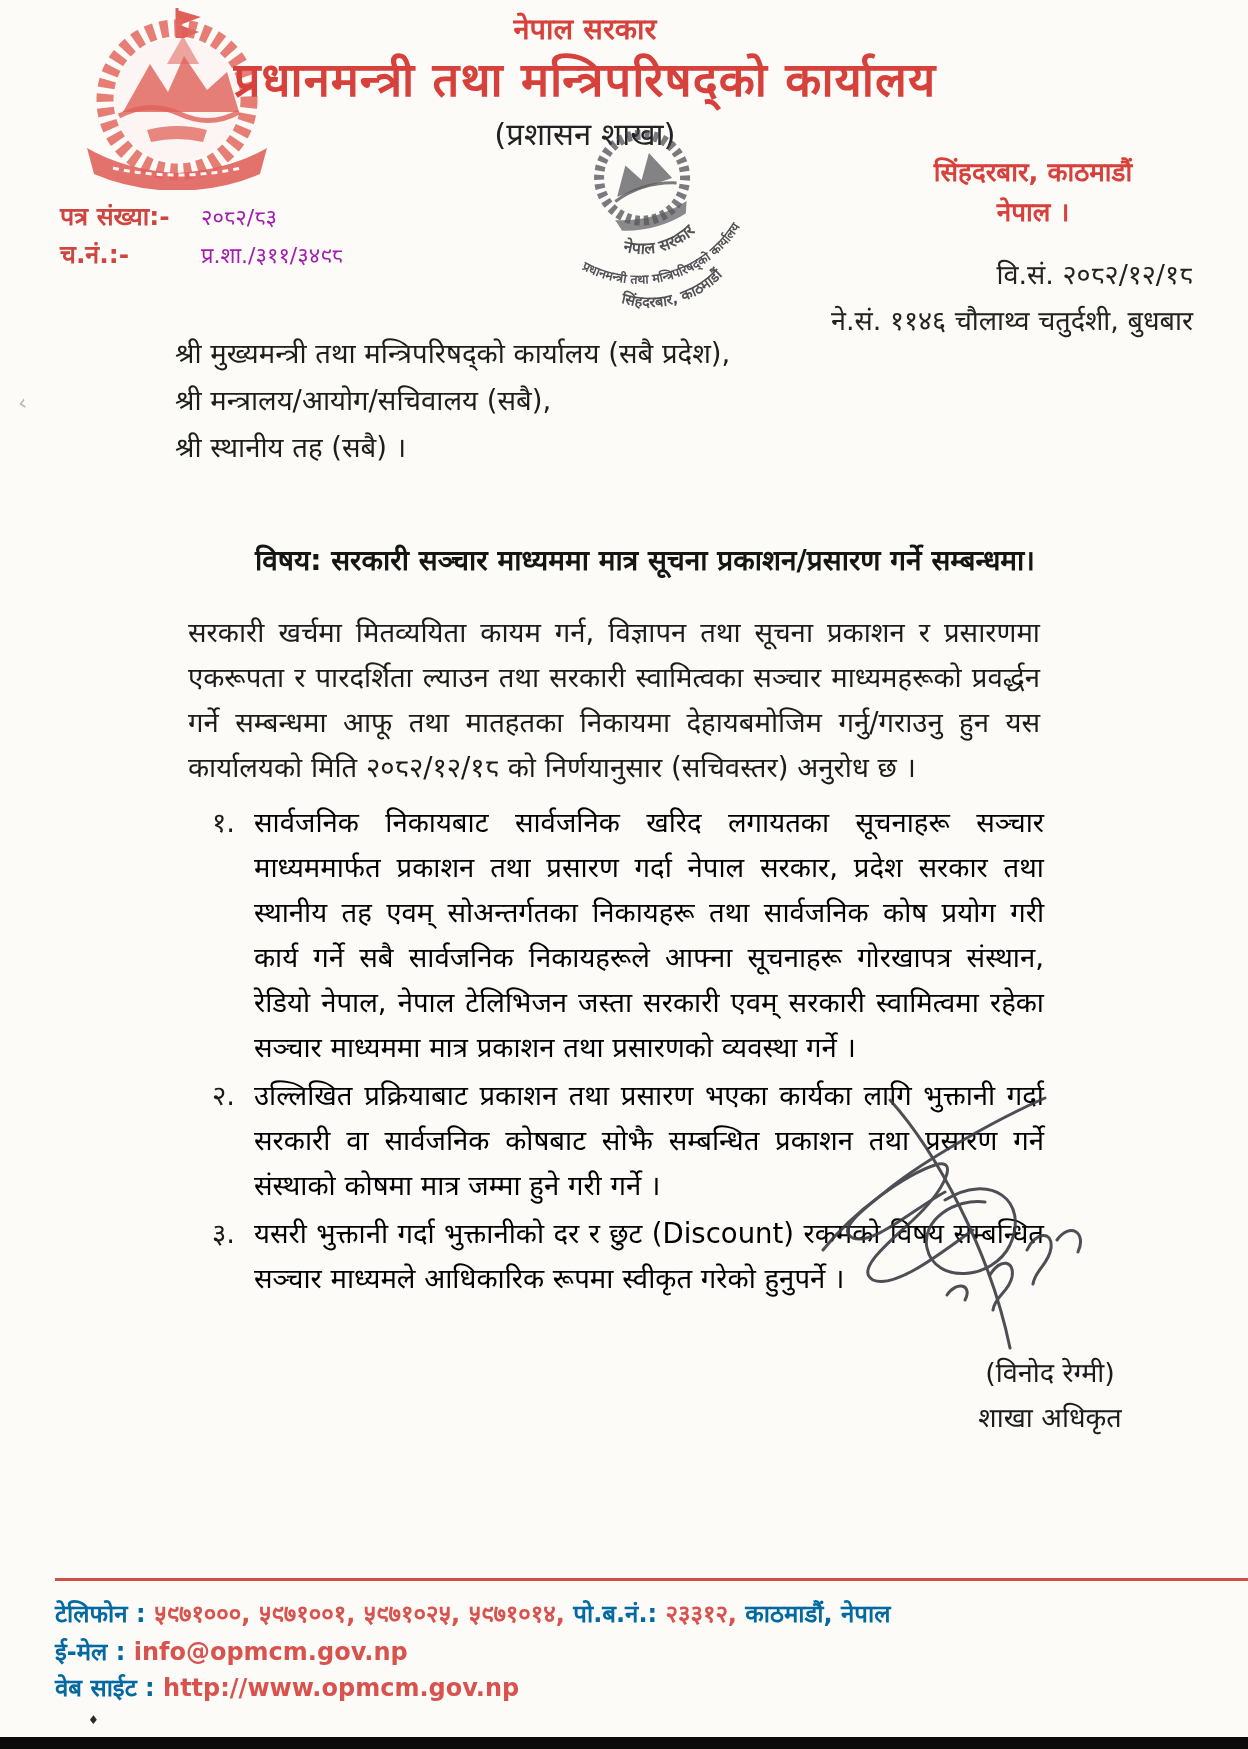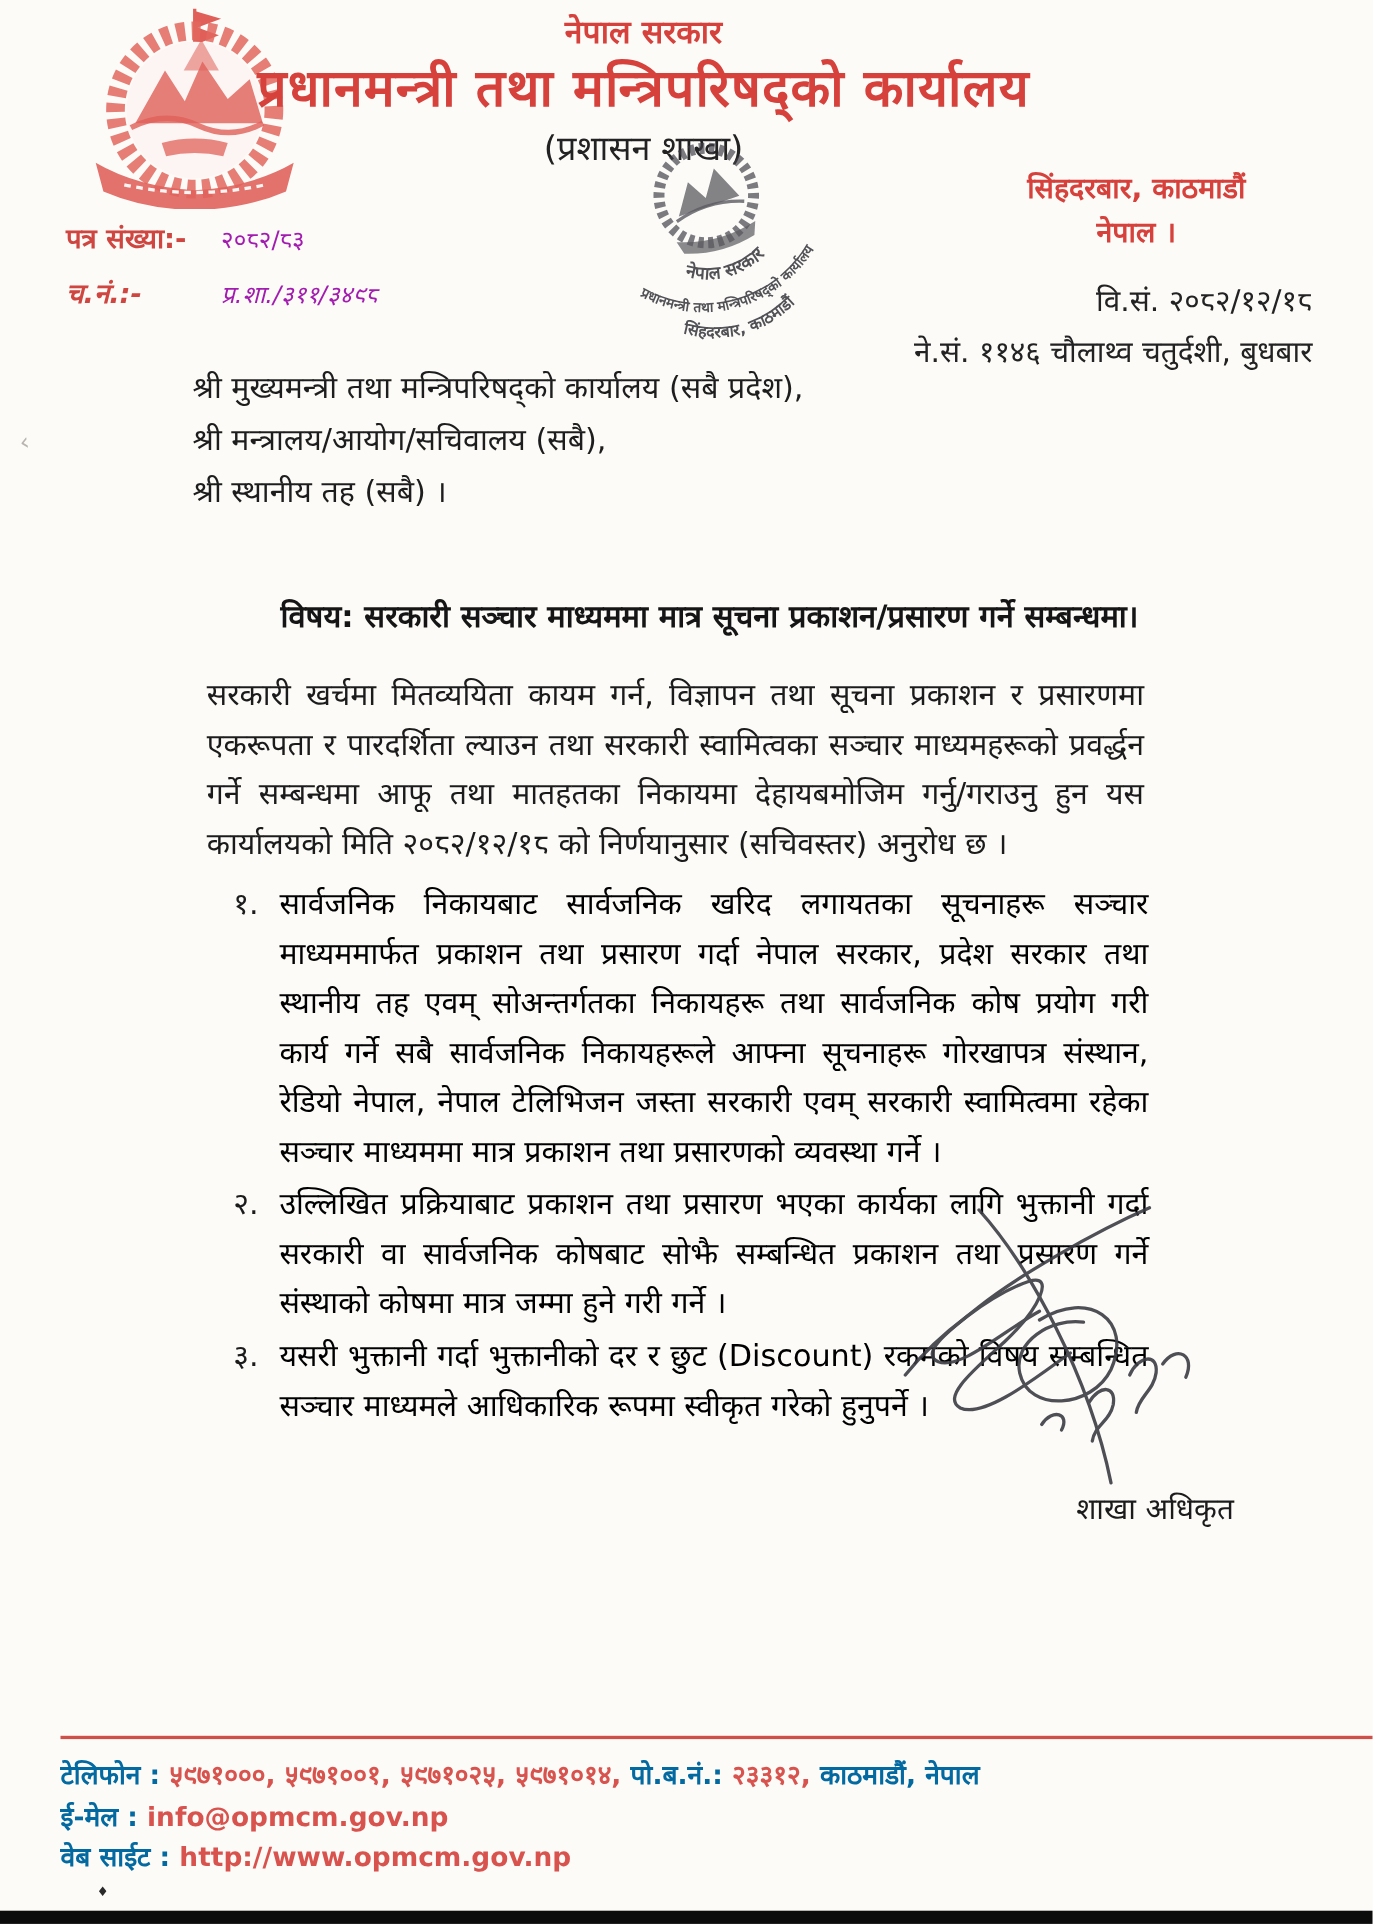--- a/index.html
+++ b/index.html
@@ -13,21 +13,21 @@
   .gov-name{ top:8px; font-size:29px; font-weight:bold; color:#d6413c; }
   .office-title{ top:46px; font-size:47px; font-weight:bold; color:#d6413c; letter-spacing:1px; }
   .branch{ top:112px; font-size:31px; color:#222; }
   .emblem{ position:absolute; left:55px; top:2px; width:245px; height:188px; }
   .stamp{ position:absolute; left:520px; top:120px; width:270px; height:212px; opacity:.85; }
   .right-addr{ position:absolute; top:152px; right:50px; width:330px; text-align:center;
                color:#d6413c; font-weight:bold; font-size:26px; line-height:40px; }
   .meta-row{ position:absolute; left:60px; font-size:25px; }
   .meta-row .lbl{ color:#cf4540; font-weight:bold; display:inline-block; width:133px; }
   .meta-row .val{ color:#a21caf; font-size:22px; }
-  .row1{ top:198px; } .row2{ top:248px;font-style:italic; }
+  .row1{ top:198px; } .row2{ top:236px; }
   .dates{ position:absolute; top:252px; right:55px; width:460px; text-align:right;
           font-size:27px; line-height:46px; color:#222; }
   .recipients{ position:absolute; top:330px; left:175px; font-size:27.5px; line-height:47px; color:#1d1d1d; }
   .subject{ position:absolute; top:540px; left:255px; font-size:28px; font-weight:bold; color:#151515; }
   .opening{ position:absolute; top:610px; left:188px; width:852px; font-size:27.5px;
             line-height:45px; text-align:justify; color:#1b1b1b; }
   .list{ position:absolute; top:800px; left:212px; width:832px; }
   .list-item{ display:flex; margin-bottom:3px; }
   .list-item .num{ width:42px; flex:0 0 42px; font-size:27.5px; line-height:45px; color:#1b1b1b; }
   .list-item .txt{ flex:1; font-size:27.5px; line-height:45px; text-align:justify; color:#000000; }
@@ -141,20 +141,21 @@
       <path d="M28,170 C60,130 110,95 140,85 C165,77 150,110 118,140 C92,164 60,190 78,200 C100,210 150,170 178,150"></path>
       <path d="M150,120 C195,92 235,120 215,165 C198,200 140,205 132,168 C126,140 160,118 190,122"></path>
       <path d="M95,20 C140,70 195,170 215,268"></path>
       <path d="M195,195 C205,178 220,180 217,197 C214,212 200,216 198,230"></path>
       <path d="M232,170 C240,152 258,150 256,168 C254,184 240,190 238,204 M262,160 C275,142 292,152 283,172"></path>
       <path d="M152,215 C162,200 178,205 170,220"></path>
     </g>
   </svg>
 
   <div class="sig-block">
+    <div>(विनोद रेग्मी)</div>
     <div>शाखा अधिकृत</div>
   </div>
 
   <div class="footer-line"></div>
   <div class="footer-row f-phone">
     <span class="f-label">टेलिफोन :</span>
     <span>५९७१०००, ५९७१००१, ५९७१०२५, ५९७१०१४,</span>
     <span class="f-label">पो.ब.नं.:</span>
     <span>२३३१२,</span>
     <span class="f-label">काठमाडौं, नेपाल</span>

